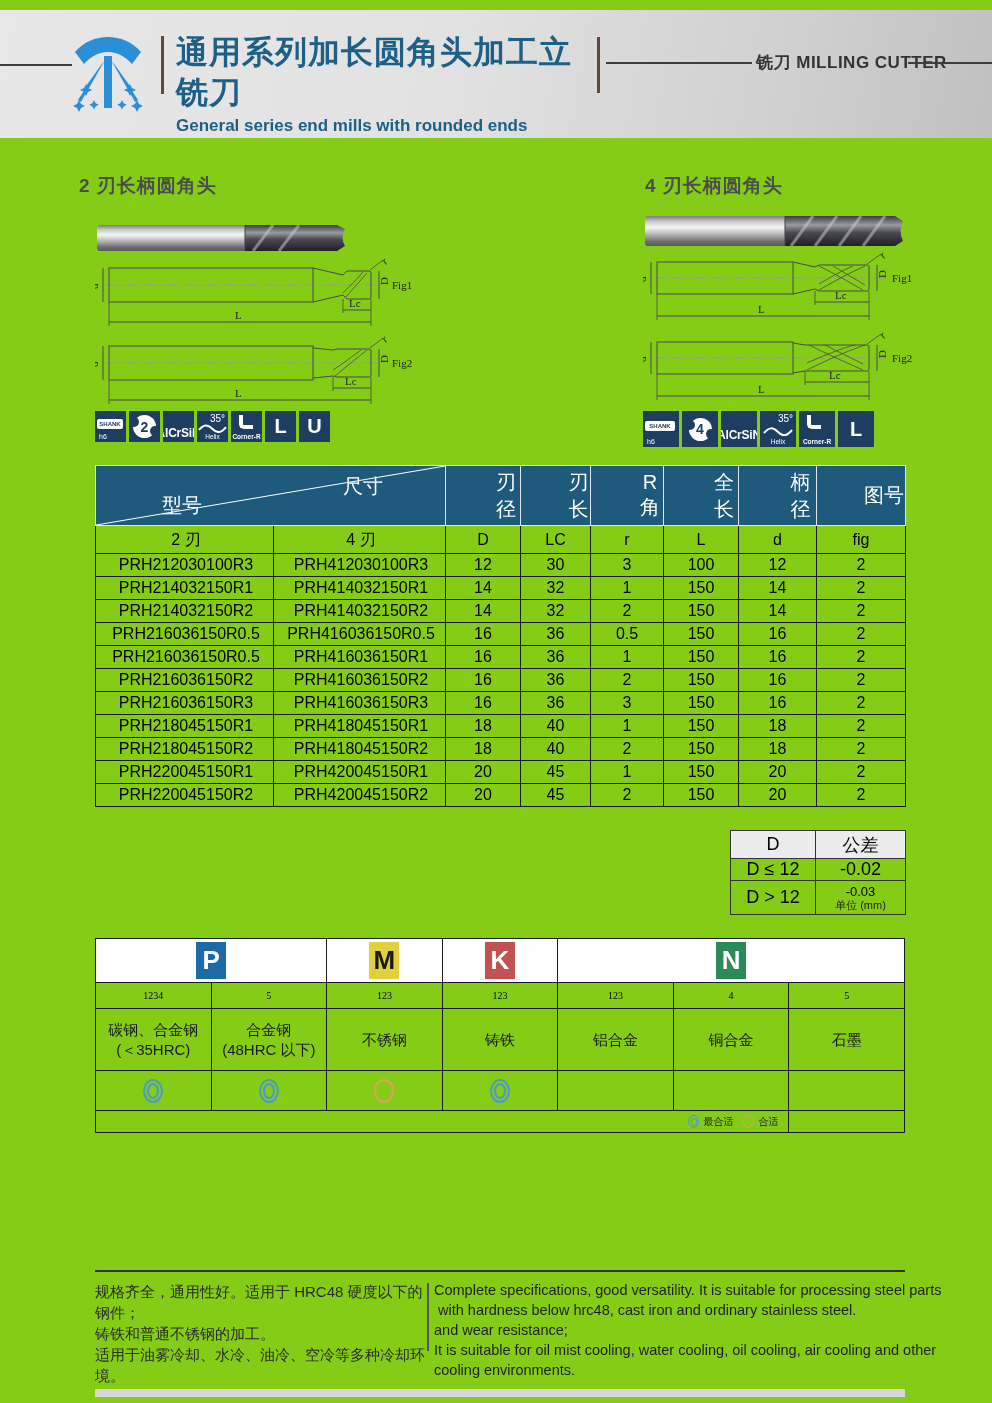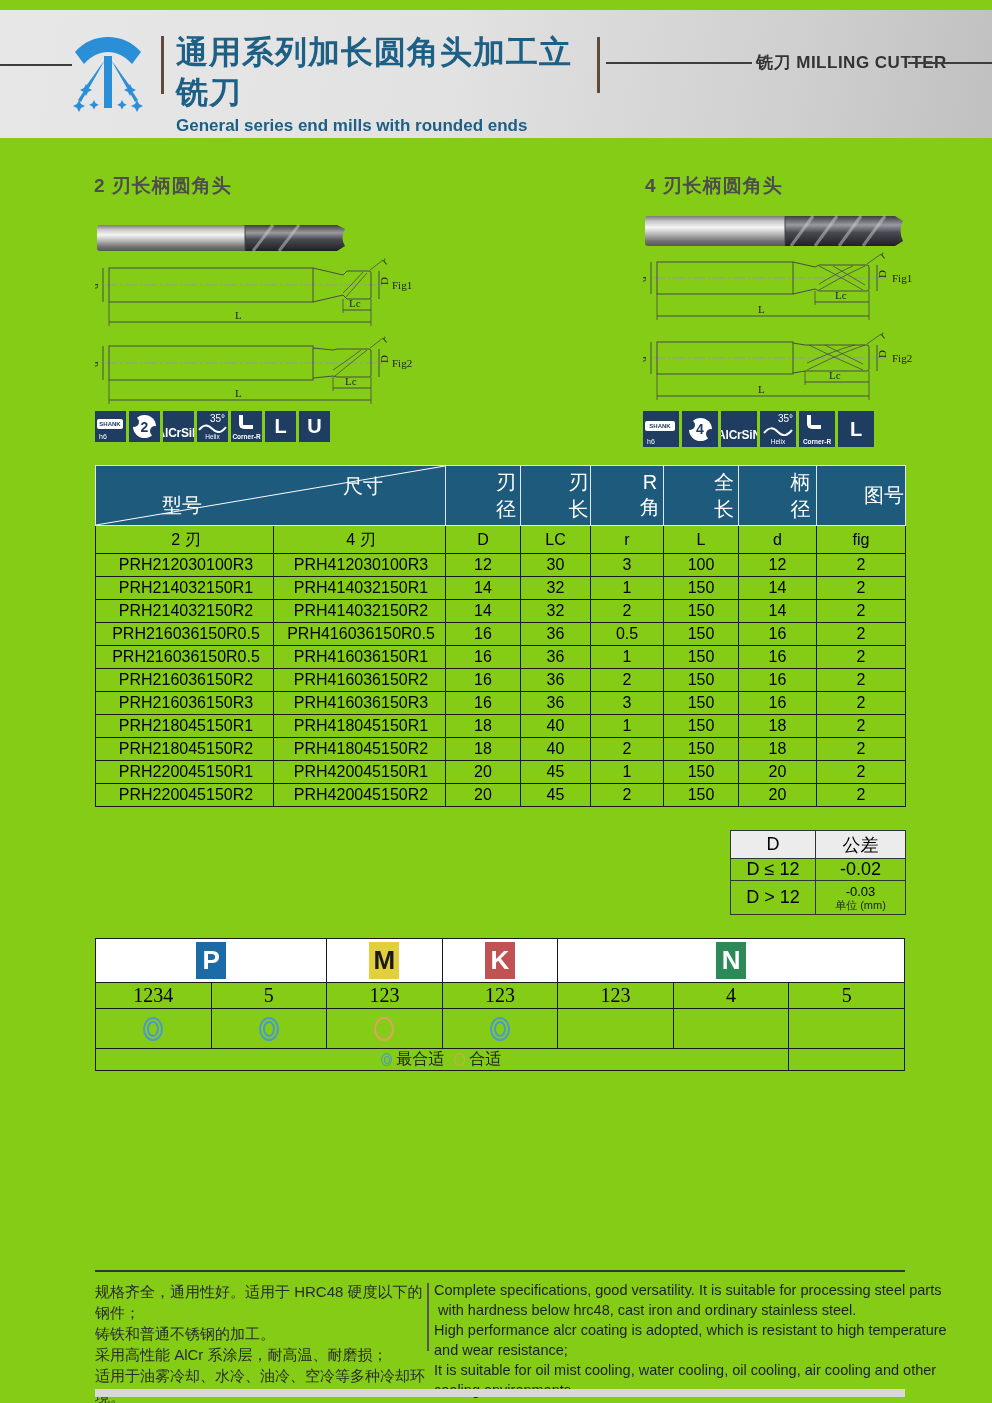--- a/index.html
+++ b/index.html
@@ -85,31 +85,31 @@
 
   
   .mat-table { position: absolute; left: 95px; top: 938px; width: 810px; border-collapse: collapse; table-layout: fixed; }
   .mat-table th, .mat-table td { border: 1px solid #1a1a1a; text-align: center; }
   .mat-badge-row th { height: 44px; background: #fff; font-weight: normal; }
   .iso-badge { display: inline-block; width: 30px; height: 37px; line-height: 37px; font-size: 26px; font-weight: bold; }
   .iso-p { background: #1c6ba6; color: #fff; }
   .iso-m { background: #e2cf3d; color: #1a1a1a; }
   .iso-k { background: #c05253; color: #fff; }
   .iso-n { background: #2d8a58; color: #fff; }
-  .mat-code-row td { height: 26px; font-size: 20px; font-family: "Liberation Serif", serif; margin-top: 6px; }
+  .mat-code-row td { height: 26px; font-size: 10px; font-family: "Liberation Serif", serif; margin-top: 6px; }
   .mat-name-row td { height: 62px; font-size: 15px; line-height: 20px; color: #1a1a1a; }
   .mat-suit-row td { height: 40px; }
   .ring { display: inline-block; position: relative; width: 20px; height: 24px; border-radius: 50%; border: 2px solid transparent; vertical-align: middle; }
   .ring[data-suit="best"] { border-color: #4b99cf; }
   .ring[data-suit="best"]::after { content: ""; position: absolute; inset: 2px; border: 2px solid #4b99cf; border-radius: 50%; }
   .ring[data-suit="good"] { border-color: #e0a264; }
   .ring[data-suit=""] { visibility: hidden; }
   .ring-sm { width: 11px; height: 13px; border-width: 1.5px; }
   .ring-sm[data-suit="best"]::after { inset: 1.5px; border-width: 1px; }
-  .mat-legend-row td { height: 22px; font-size: 16px; text-align: center; padding-left: 8px; color: #222; margin-top: 24px; }
+  .mat-legend-row td { height: 22px; font-size: 10px; text-align: right; padding-left: 8px; color: #222; margin-top: 24px; }
   .legend-label { margin: 0 10px 0 4px; vertical-align: middle; }
 
   
   .footer-rule { position: absolute; left: 95px; top: 1270px; width: 810px; height: 2px; background: #333; }
   .zh-block { position: absolute; left: 95px; top: 1281px; width: 330px; font-size: 15px; line-height: 21px; color: #2a2a2a; }
   .footer-vdiv { position: absolute; left: 427px; top: 1283px; width: 2px; height: 68px; background: #555; }
   .en-block { position: absolute; left: 434px; top: 1280px; width: 480px; font-size: 14.5px; line-height: 20px; color: #1f1f1f; }
   .en-block div { white-space: pre; }
   .bottom-bar { position: absolute; left: 95px; top: 1389px; width: 810px; height: 8px; background: #d8d8d8; }
 </style>
@@ -159,21 +159,21 @@
       </linearGradient>
       <linearGradient id="darkflute" x1="0" y1="0" x2="0" y2="1">
         <stop offset="0" stop-color="#3c3c42"></stop>
           <stop offset="0.3" stop-color="#9a9aa2"></stop>
         <stop offset="0.55" stop-color="#4a4a52"></stop>
           <stop offset="1" stop-color="#1f1f24"></stop>
       </linearGradient>
     </defs>
   </svg>
 
-  <div class="sec-heading abs" style="left:94px;top:173px">2 刃长柄圆角头</div>
+  <div class="sec-heading abs" style="left:79px;top:173px">2 刃长柄圆角头</div>
 
   <svg class="abs" style="left:95px;top:212px" width="252" height="48" viewBox="0 0 252 48">
     <rect x="2" y="13" width="150" height="26" rx="3" fill="url(#metal)"></rect>
     <rect x="150" y="13" width="92" height="26" fill="url(#darkflute)"></rect>
     <line x1="150" y1="13" x2="150" y2="39" stroke="#444" stroke-width="1"></line>
     <path d="M158,39 L178,13" stroke="#cfcfcf" stroke-opacity="0.5" stroke-width="3" fill="none"></path>
     <path d="M184,39 L204,13" stroke="#cfcfcf" stroke-opacity="0.5" stroke-width="3" fill="none"></path>
     <path d="M242,13 L250,17 Q245,26 250,34 L242,39 Z" fill="url(#darkflute)"></path>
   </svg>
 
@@ -551,20 +551,45 @@
     </tr>
     <tr class="mat-code-row">
       <td>1234</td>
       <td>5</td>
       <td>123</td>
       <td>123</td>
       <td>123</td>
       <td>4</td>
       <td>5</td>
     </tr>
+    <tr class="mat-name-row">
+      <td>
+            <div>碳钢、合金钢</div>
+            <div>(＜35HRC)</div>
+          </td>
+      <td>
+            <div>合金钢</div>
+            <div>(48HRC 以下)</div>
+          </td>
+      <td>
+            <div>不锈钢</div>
+          </td>
+      <td>
+            <div>铸铁</div>
+          </td>
+      <td>
+            <div>铝合金</div>
+          </td>
+      <td>
+            <div>铜合金</div>
+          </td>
+      <td>
+            <div>石墨</div>
+          </td>
+    </tr>
     <tr class="mat-suit-row">
       <td><span class="ring" data-suit="best"></span></td>
       <td><span class="ring" data-suit="best"></span></td>
       <td><span class="ring" data-suit="good"></span></td>
       <td><span class="ring" data-suit="best"></span></td>
       <td><span class="ring" data-suit=""></span></td>
       <td><span class="ring" data-suit=""></span></td>
       <td><span class="ring" data-suit=""></span></td>
     </tr>
     <tr class="mat-legend-row">
@@ -573,27 +598,25 @@
       </td>
       <td></td>
     </tr>
   </tbody>
     </table>
 
   <div class="footer-rule"></div>
   <div class="zh-block">
       <div>规格齐全，通用性好。适用于 HRC48 硬度以下的钢件；</div>
       <div>铸铁和普通不锈钢的加工。</div>
-      <div>采用高性能 AlCr 系涂层，耐高温、耐磨损；</div>
       <div>适用于油雾冷却、水冷、油冷、空冷等多种冷却环境。</div>
     </div>
   <div class="footer-vdiv"></div>
   <div class="en-block">
       <div>Complete specifications, good versatility. It is suitable for processing steel parts</div>
       <div> with hardness below hrc48, cast iron and ordinary stainless steel.</div>
-      <div>High performance alcr coating is adopted, which is resistant to high temperature</div>
       <div>and wear resistance;</div>
       <div>It is suitable for oil mist cooling, water cooling, oil cooling, air cooling and other</div>
       <div>cooling environments.</div>
     </div>
   <div class="bottom-bar"></div>
 
 </div>
 
 </body></html>

